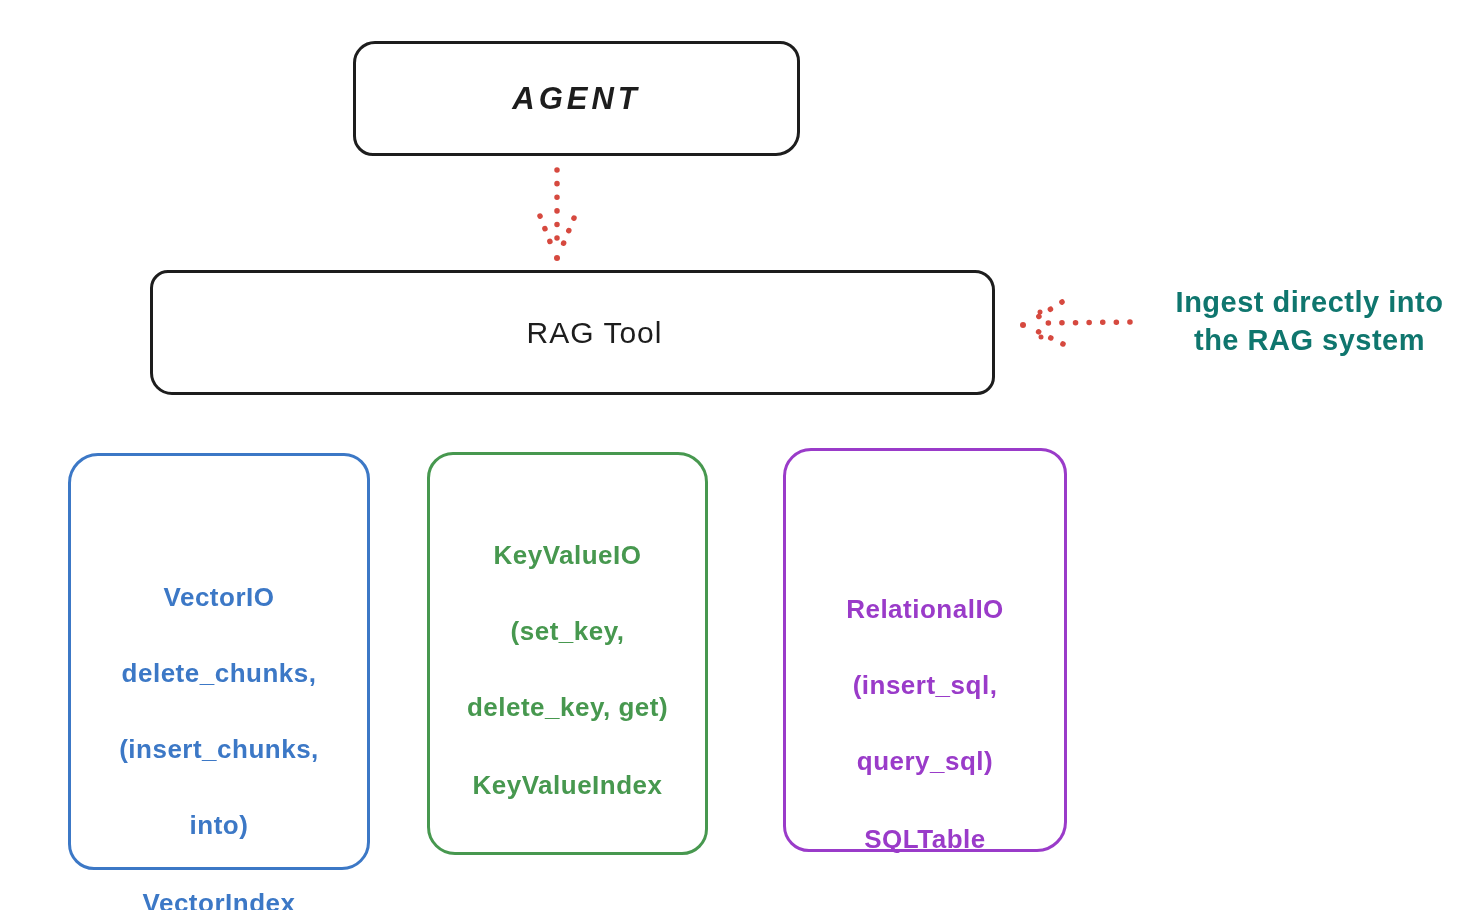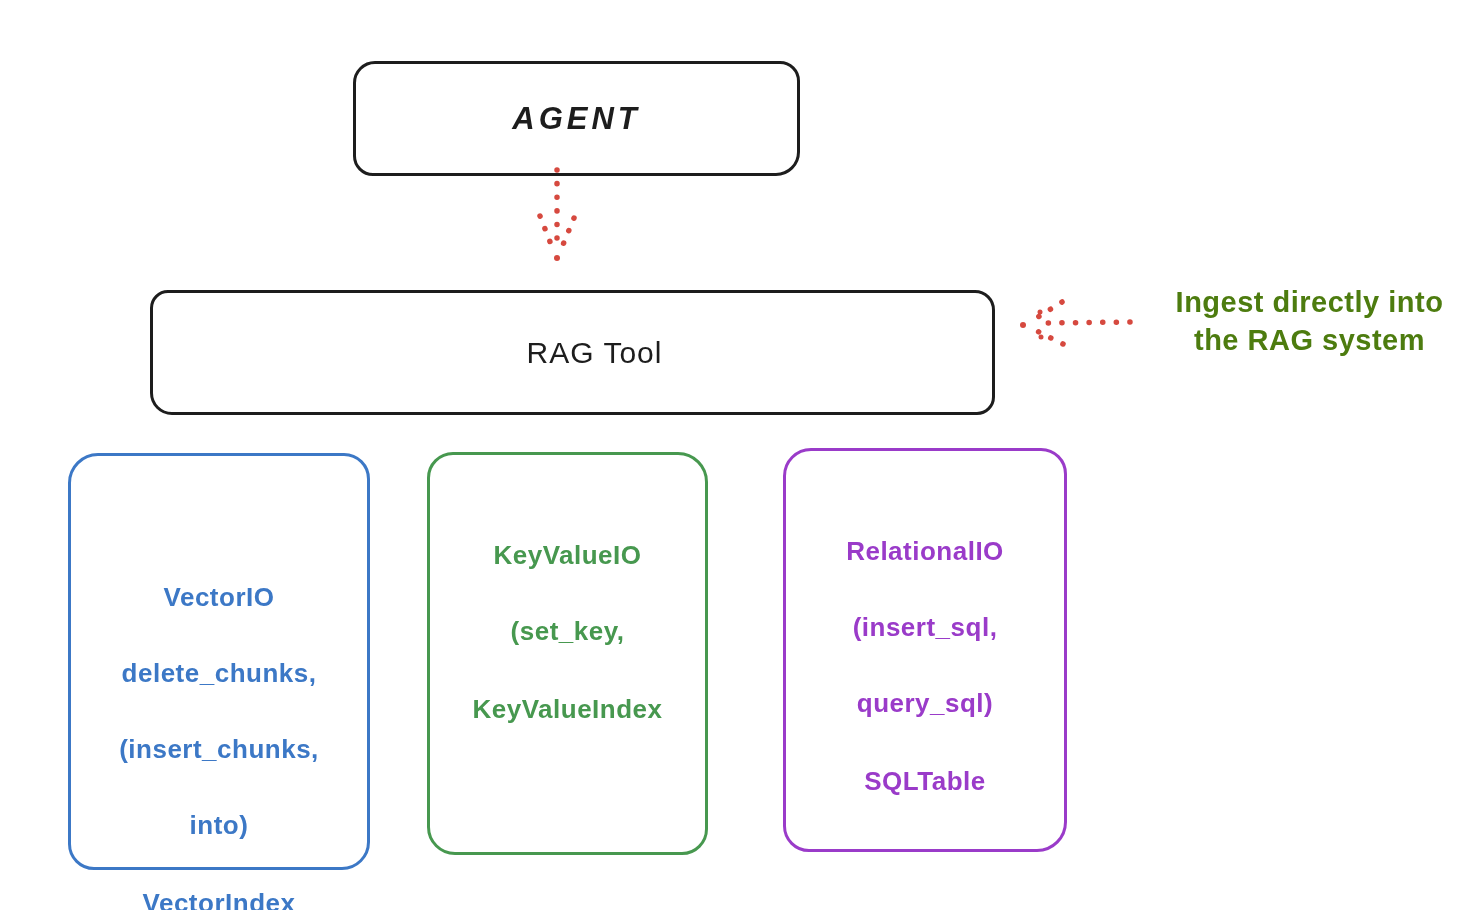--- a/index.html
+++ b/index.html
@@ -17,21 +17,20 @@
   }
   .node {
     position: absolute;
     border: 3.5px solid #1d1d1d;
     background: #ffffff;
     display: flex;
     align-items: center;
     justify-content: center;
     box-sizing: border-box;
     color: #1d1d1d;
-    margin-top: 20px;
   }
   .agent-box {
     left: 353px; top: 41px;
     width: 447px; height: 115px;
     border-radius: 22px 20px 24px 20px;
     font-size: 31px;
     font-weight: bold;
     font-style: italic;
     letter-spacing: 4px;
   }
@@ -46,21 +45,21 @@
   .arrow-layer {
     position: absolute;
     left: 0; top: 0;
     pointer-events: none;
   }
   .annotation-text {
     position: absolute;
     left: 1135px; top: 283px;
     width: 349px;
     text-align: center;
-    color: #4d7c0f;
+    color: #0f766e;
     font-size: 29px;
     font-weight: bold;
     line-height: 38px;
     letter-spacing: 0.5px;
   }
   .store-box {
     position: absolute;
     background: #ffffff;
     border-style: solid;
     border-width: 3.5px;
@@ -90,21 +89,21 @@
     color: #47984f;
     border-radius: 26px 30px 26px 28px;
     padding-top: 44px;
   }
   .store-box.relational {
     left: 783px; top: 448px;
     width: 284px; height: 404px;
     border-color: #9a3bc9;
     color: #9a3bc9;
     border-radius: 28px 26px 30px 26px;
-    padding-top: 44px;
+    padding-top: 102px;
   }
   .store-box .index-line { margin-top: 38px; }
   .dotted { stroke: #d6493f; stroke-width: 5.5; stroke-linecap: round; fill: none; stroke-dasharray: 0.1 13.5; }
   .tipdot { fill: #d6493f; }
 </style>
 </head>
 <body>
 
 <div class="canvas">
 
@@ -142,20 +141,21 @@
     <div class="line">VectorIO</div>
     <div class="line">delete_chunks,</div>
     <div class="line">(insert_chunks,</div>
     <div class="line">into)</div>
     <div class="line index-line">VectorIndex</div>
   </div>
 
   <div class="store-box keyvalue">
     <div class="line">KeyValueIO</div>
     <div class="line">(set_key,</div>
+    <div class="line">delete_key, get)</div>
     <div class="line index-line">KeyValueIndex</div>
   </div>
 
   <div class="store-box relational">
     <div class="line">RelationalIO</div>
     <div class="line">(insert_sql,</div>
     <div class="line">query_sql)</div>
     <div class="line index-line">SQLTable</div>
   </div>
 

